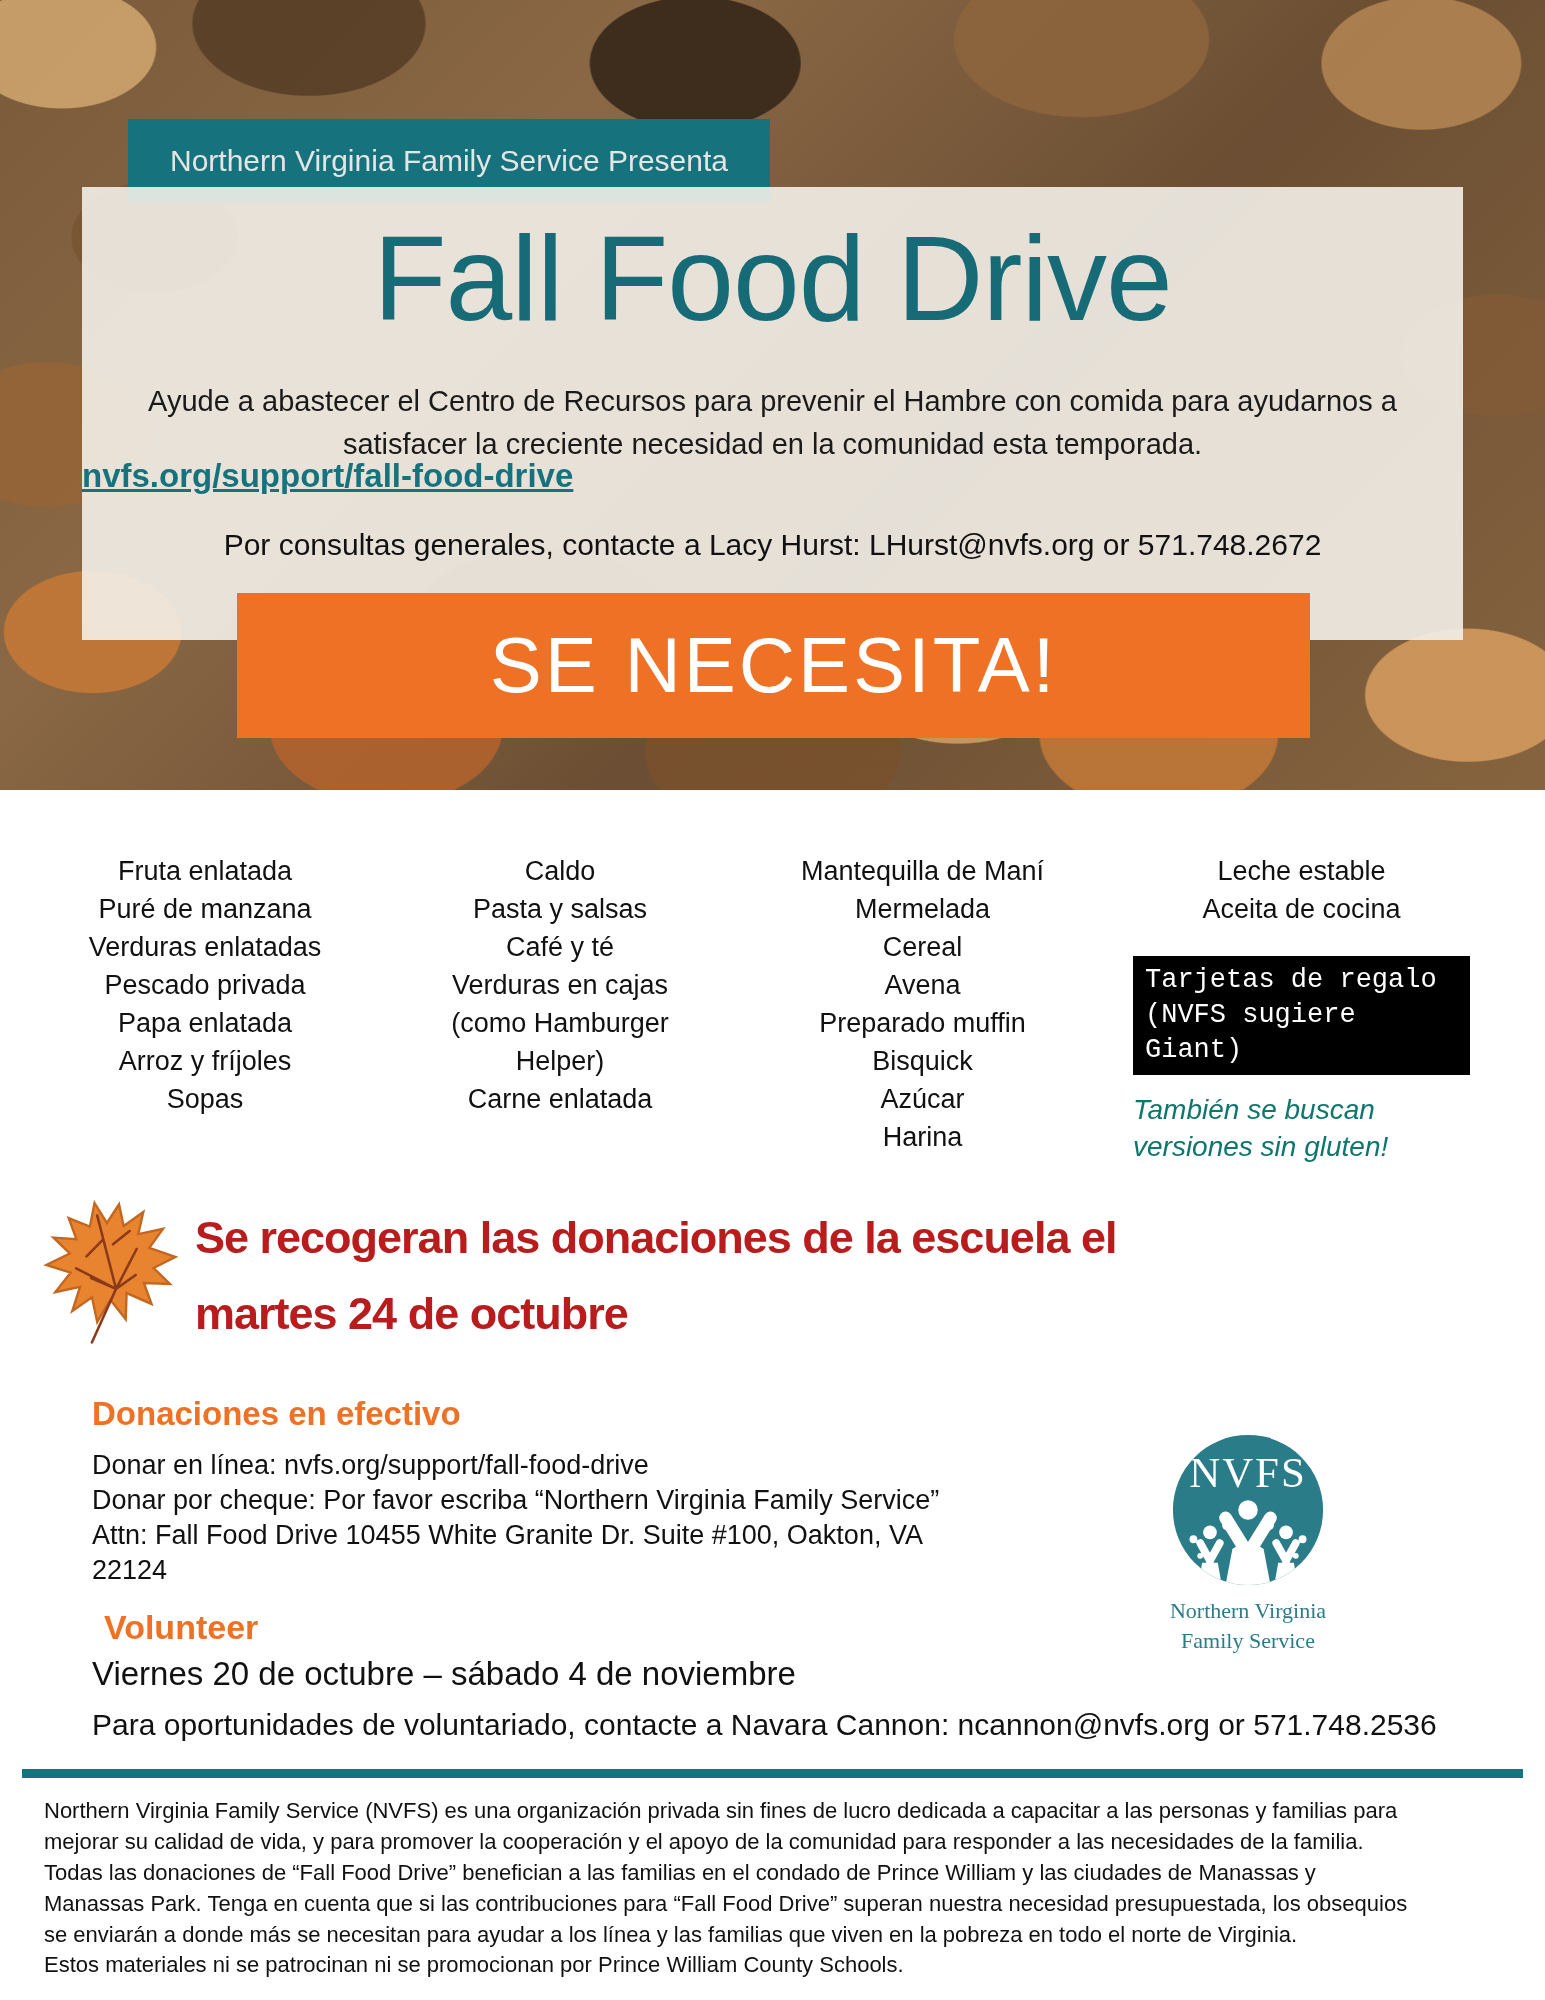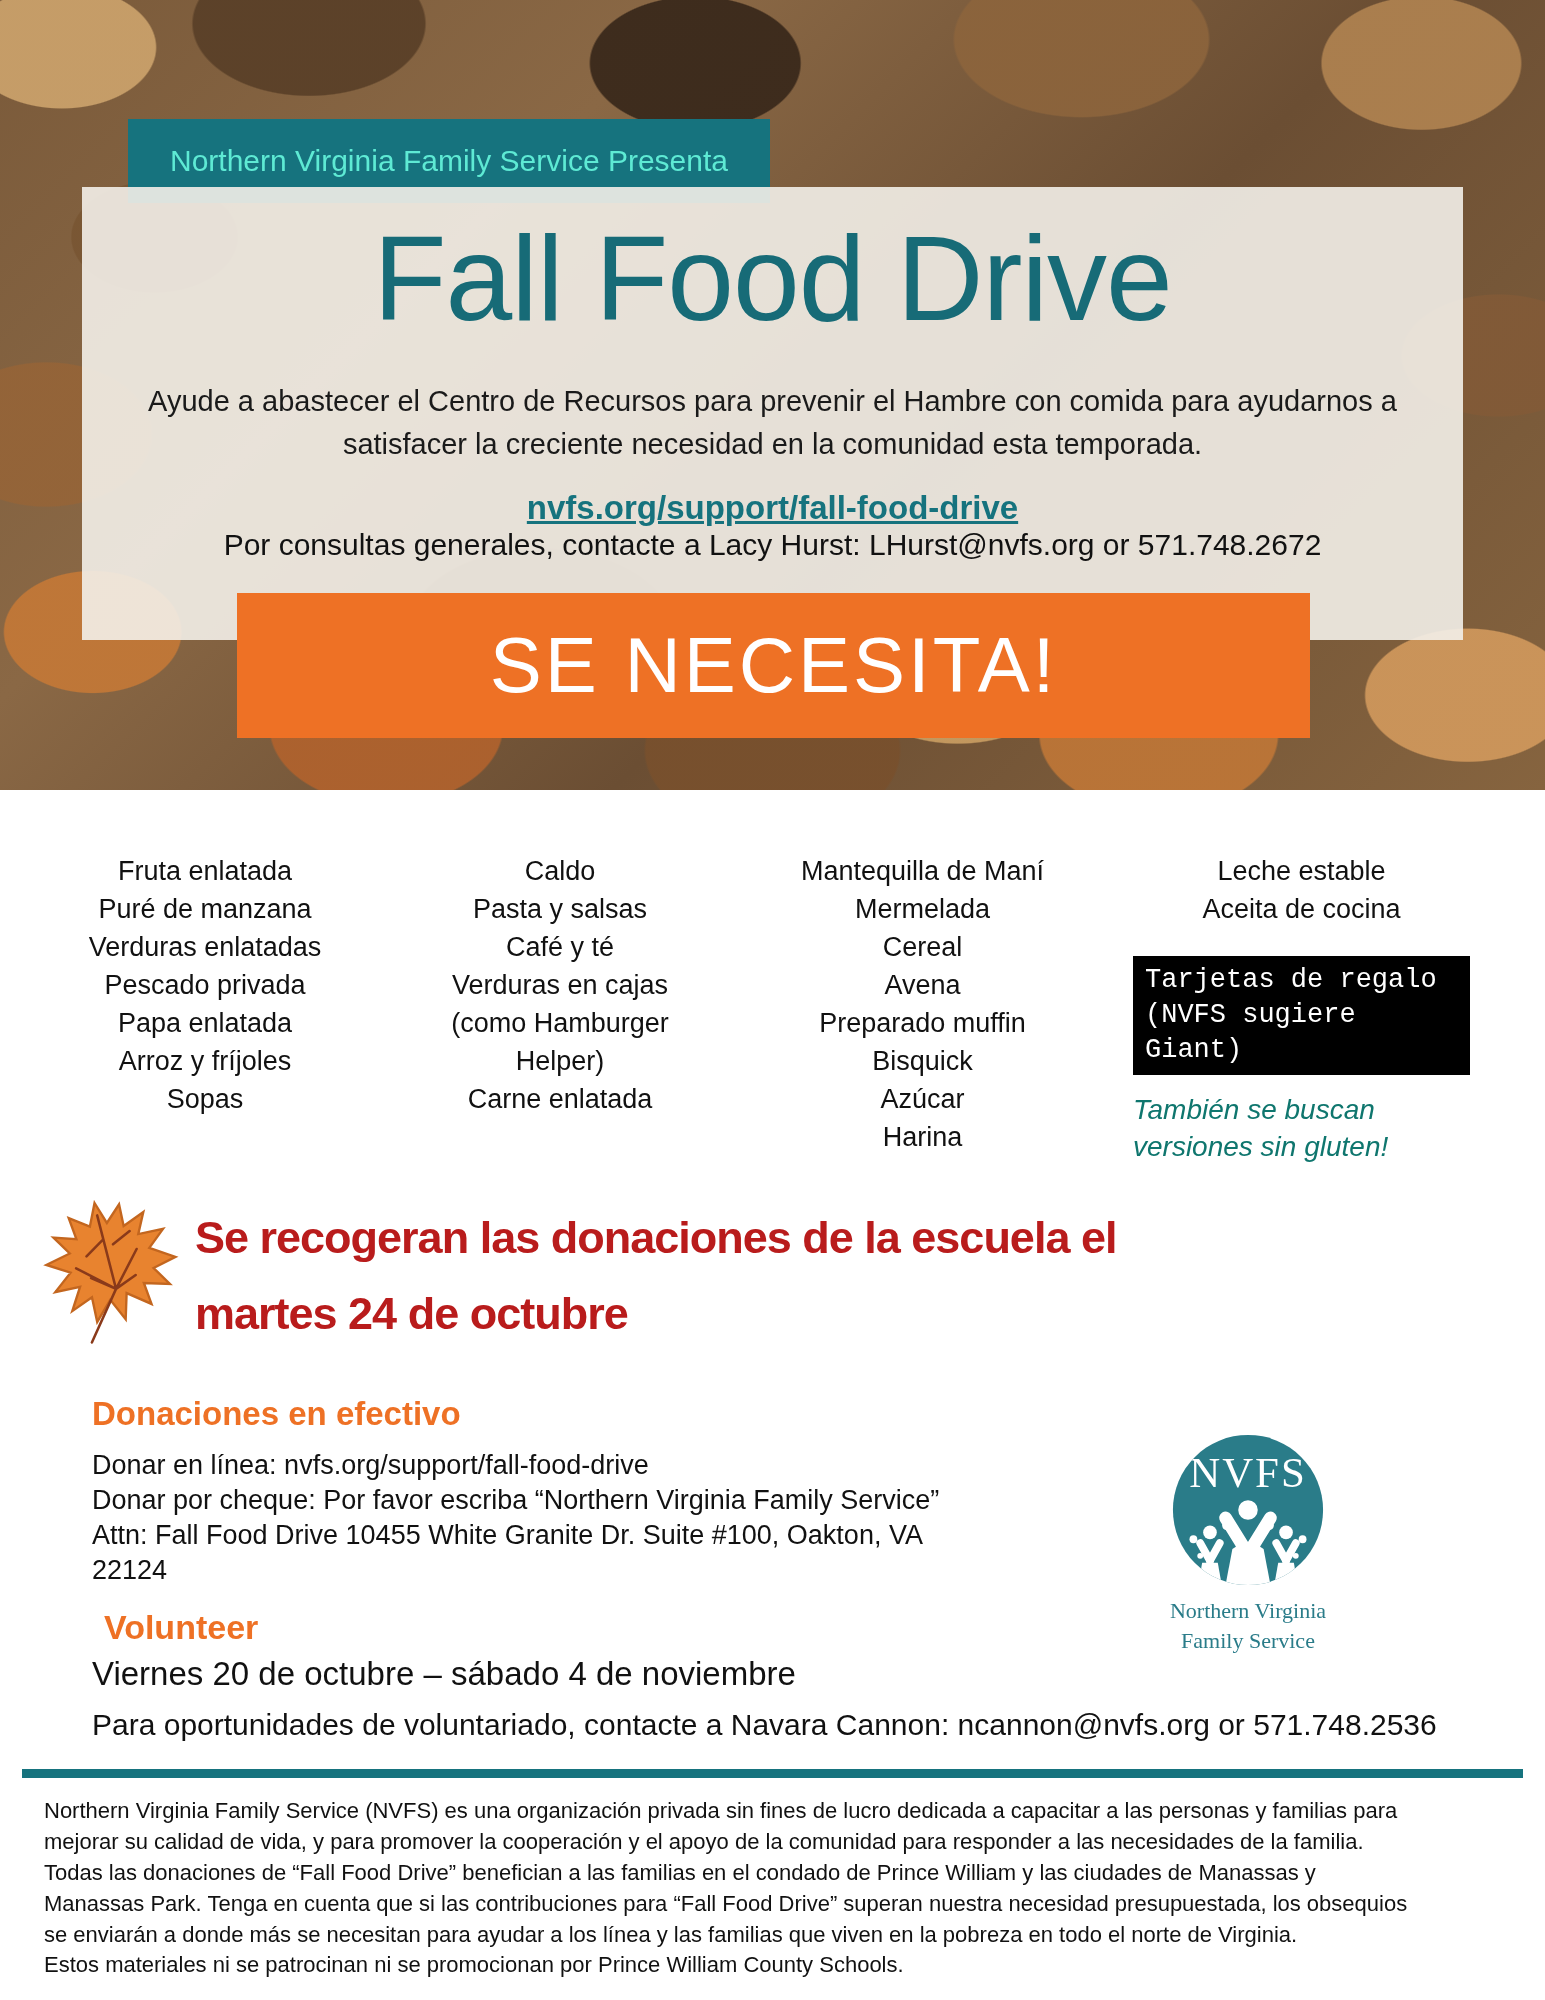--- a/index.html
+++ b/index.html
@@ -25,37 +25,37 @@
       radial-gradient(ellipse 215px 140px at 75% 93%,rgba(190,118,55,.92) 0 55%, transparent 56%),
       radial-gradient(ellipse 185px 120px at 95% 88%,rgba(208,152,92,.92) 0 55%, transparent 56%),
       radial-gradient(ellipse 175px 110px at 97% 45%,rgba(130,90,55,.9)   0 55%, transparent 56%),
       radial-gradient(ellipse 240px 150px at 35% 80%,rgba(104,68,38,.85)  0 55%, transparent 56%),
       radial-gradient(ellipse 200px 130px at 62% 85%,rgba(214,168,104,.8) 0 55%, transparent 56%),
       linear-gradient(135deg,#7a5a3a 0%,#8a6845 30%,#6b4e33 60%,#86643f 100%);
   }
   .presenta-banner{
     position:absolute;left:128px;top:119px;height:84px;padding:0 42px;
     background:#16737e;display:flex;align-items:center;
-    color:#5eead4;font-size:30px;white-space:nowrap;
+    color:#e5e5e5;font-size:30px;white-space:nowrap;
   }
   .light-panel{
     position:absolute;left:82px;top:187px;width:1381px;height:453px;
     background:rgba(243,239,233,0.9);
   }
   .flyer-title{
     position:absolute;left:82px;top:212px;width:1381px;
     text-align:center;color:#176b77;font-size:120px;line-height:1.1;
     letter-spacing:-1px;white-space:nowrap;
   }
   .flyer-subtitle{
     position:absolute;left:82px;top:380px;width:1381px;
     text-align:center;color:#1a1a1a;font-size:29px;line-height:43px;
   }
   .drive-link{
-    position:absolute;left:82px;top:489px;width:1381px;text-align:center;
+    position:absolute;left:82px;top:457px;width:1381px;
   }
   .drive-link span{
     color:#16737e;font-size:33px;font-weight:bold;text-decoration:underline;cursor:pointer;
   }
   .general-contact{
     position:absolute;left:82px;top:528px;width:1381px;
     text-align:center;color:#111;font-size:30px;
   }
   .needed-banner{
     position:absolute;left:237px;top:593px;width:1073px;height:145px;

